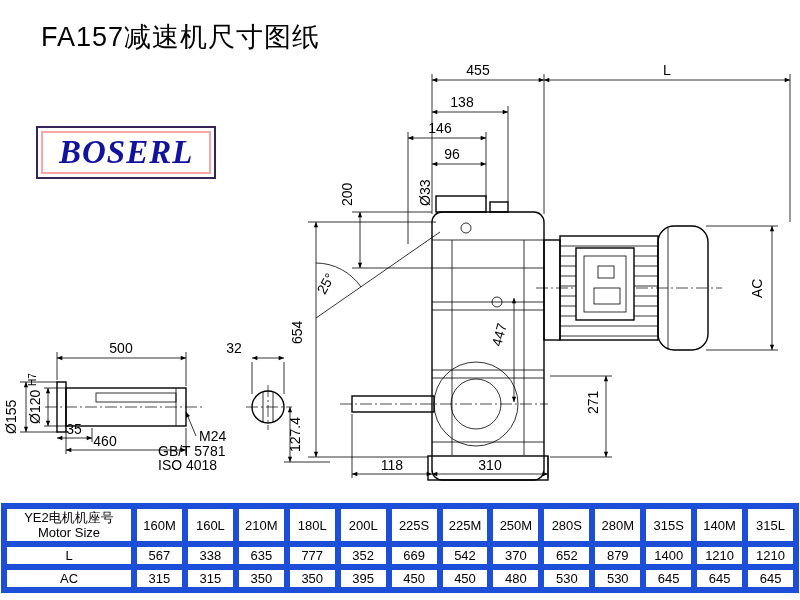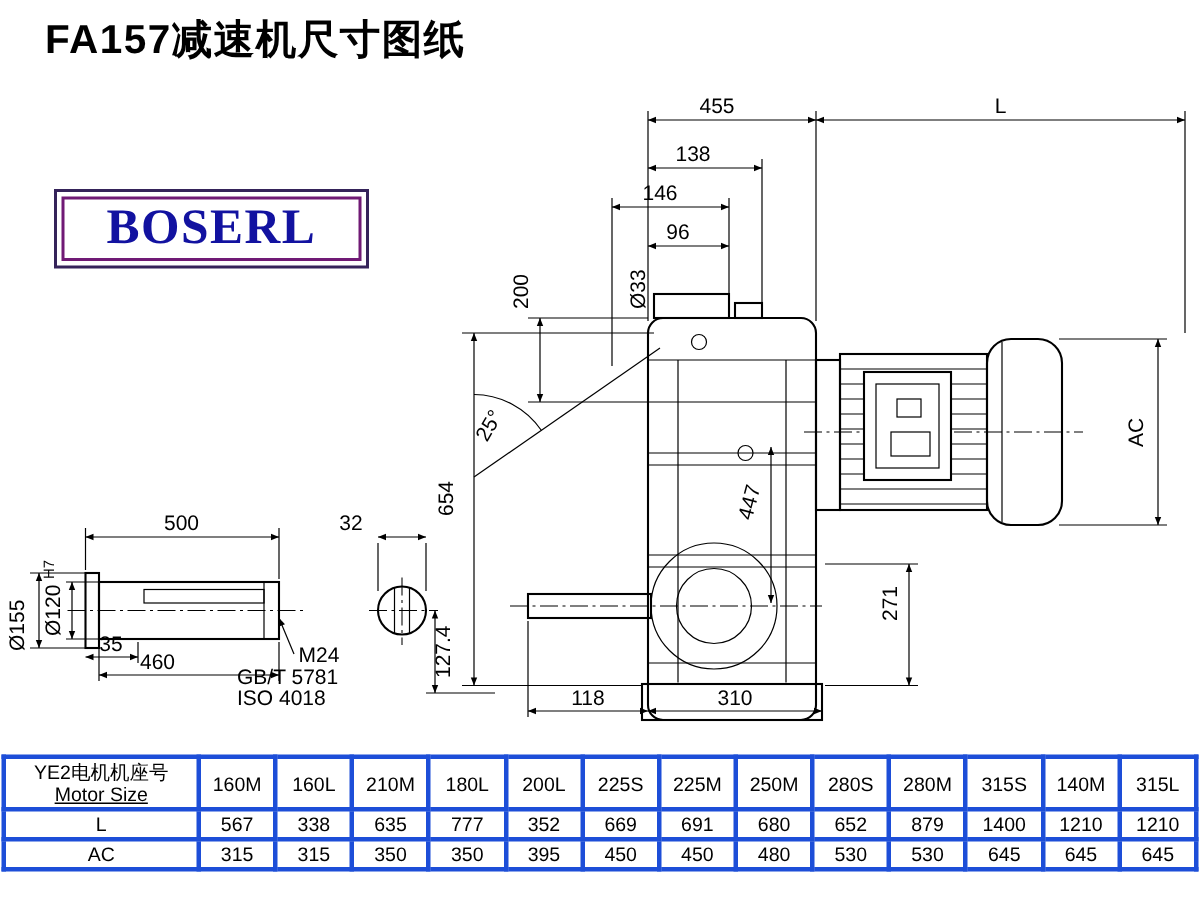--- a/index.html
+++ b/index.html
@@ -3,49 +3,49 @@
 <meta charset="utf-8">
 <style>
   * { box-sizing: border-box; }
   html, body { margin: 0; padding: 0; }
   body {
     width: 800px; height: 600px; background: #ffffff;
     font-family: "Liberation Sans", sans-serif;
     position: relative; overflow: hidden; color: #000;
   }
   .page-title {
-    position: absolute; left: 30px; top: 8px; margin: 0;
-    font-size: 27px; font-weight: bold; letter-spacing: 1px; color: #000;
+    position: absolute; left: 30px; top: 8px; margin: 11px;
+    font-size: 27px; font-weight: normal; letter-spacing: 1px; color: #000;
   }
   .logo {
     position: absolute; left: 36px; top: 126px;
     border: 2px solid #35235a; padding: 3px; background: #fff;
   }
-  .logo-inner { border: 2px solid #701a75; padding: 1px 28px; }
+  .logo-inner { border: 2px solid #fca5a5; padding: 1px 16px; font-style: italic; }
   .logo-text {
     font-family: "Liberation Serif", serif; font-size: 33px;
     font-weight: bold; color: #1212a0; letter-spacing: 1px;
   }
   svg.drawing { position: absolute; left: 0; top: 0; }
   .ol { stroke: #000; stroke-width: 1.4; fill: none; }
   .tl { stroke: #000; stroke-width: 0.8; fill: none; }
   .wfill { fill: #fff; }
   .cl { stroke: #000; stroke-width: 0.7; fill: none; stroke-dasharray: 12 3 2 3; }
   .dim-text { font-size: 14px; fill: #000; font-family: "Liberation Sans", sans-serif; }
   .dim-text-sm { font-size: 10px; fill: #000; font-family: "Liberation Sans", sans-serif; }
   .spec-table {
     position: absolute; left: 1px; top: 503px; width: 798px;
     border-collapse: collapse; table-layout: fixed;
   }
   .spec-table td {
-    border: 3px solid #1d4ed8; text-align: center; vertical-align: middle;
+    border: 6px solid #1d4ed8; text-align: center; vertical-align: middle;
     font-size: 13px; padding: 1px 0; height: 20px; overflow: hidden;
   }
   .spec-table td.hdrlabel { font-size: 13px; line-height: 15px; }
-  .u { text-decoration: underline; }
+  .u { }
 </style>
 </head>
 <body>
 
 <h1 class="page-title">FA157减速机尺寸图纸</h1>
 
 <div class="logo">
   <div class="logo-inner">
     <span class="logo-text">BOSERL</span>
   </div>
@@ -232,22 +232,22 @@
     <td>315L</td>
   </tr>
   <tr>
     <td>L</td>
     <td>567</td>
     <td>338</td>
     <td>635</td>
     <td>777</td>
     <td>352</td>
     <td>669</td>
-    <td>691</td>
-    <td>680</td>
+    <td>542</td>
+    <td>370</td>
     <td>652</td>
     <td>879</td>
     <td>1400</td>
     <td>1210</td>
     <td>1210</td>
   </tr>
   <tr>
     <td>AC</td>
     <td>315</td>
     <td>315</td>

